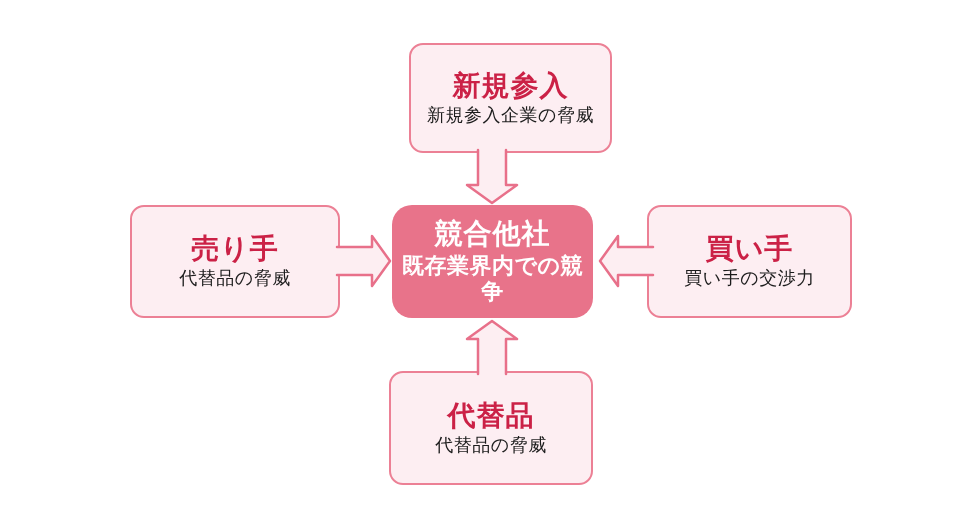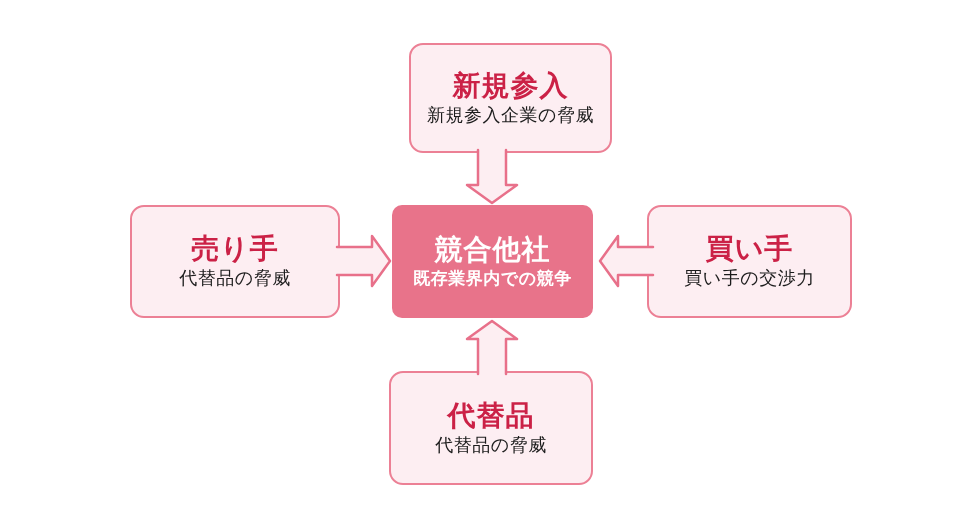--- a/index.html
+++ b/index.html
@@ -32,27 +32,27 @@
   .force-box .box-sub {
     font-size: 18px;
     color: var(--subtitle-black, #1c1c1c);
     margin-top: 3px;
     letter-spacing: 0.5px;
     line-height: 1.2;
   }
   .force-box.center {
     background: var(--center-fill, #e8738a);
     border: none;
-    border-radius: 10px;
+    border-radius: 20px;
     z-index: 0;
   }
   .force-box.center .box-title { color: var(--center-text, #ffffff); }
   .force-box.center .box-sub {
     color: var(--center-text, #ffffff);
-    font-weight: 600; font-size: 17px;
+    font-weight: 600; font-size: 22px;
   }
   .box-top    { left: 409px; top: 43px;  width: 203px; height: 110px; }
   .box-left   { left: 130px; top: 205px; width: 210px; height: 113px; }
   .box-center { left: 392px; top: 205px; width: 201px; height: 113px; }
   .box-right  { left: 647px; top: 205px; width: 205px; height: 113px; }
   .box-bottom { left: 389px; top: 371px; width: 204px; height: 114px; }
 
   .connector { position: absolute; z-index: 2; width: 56px; height: 56px; }
   .connector svg { display: block; overflow: visible; }
   .connector path {

